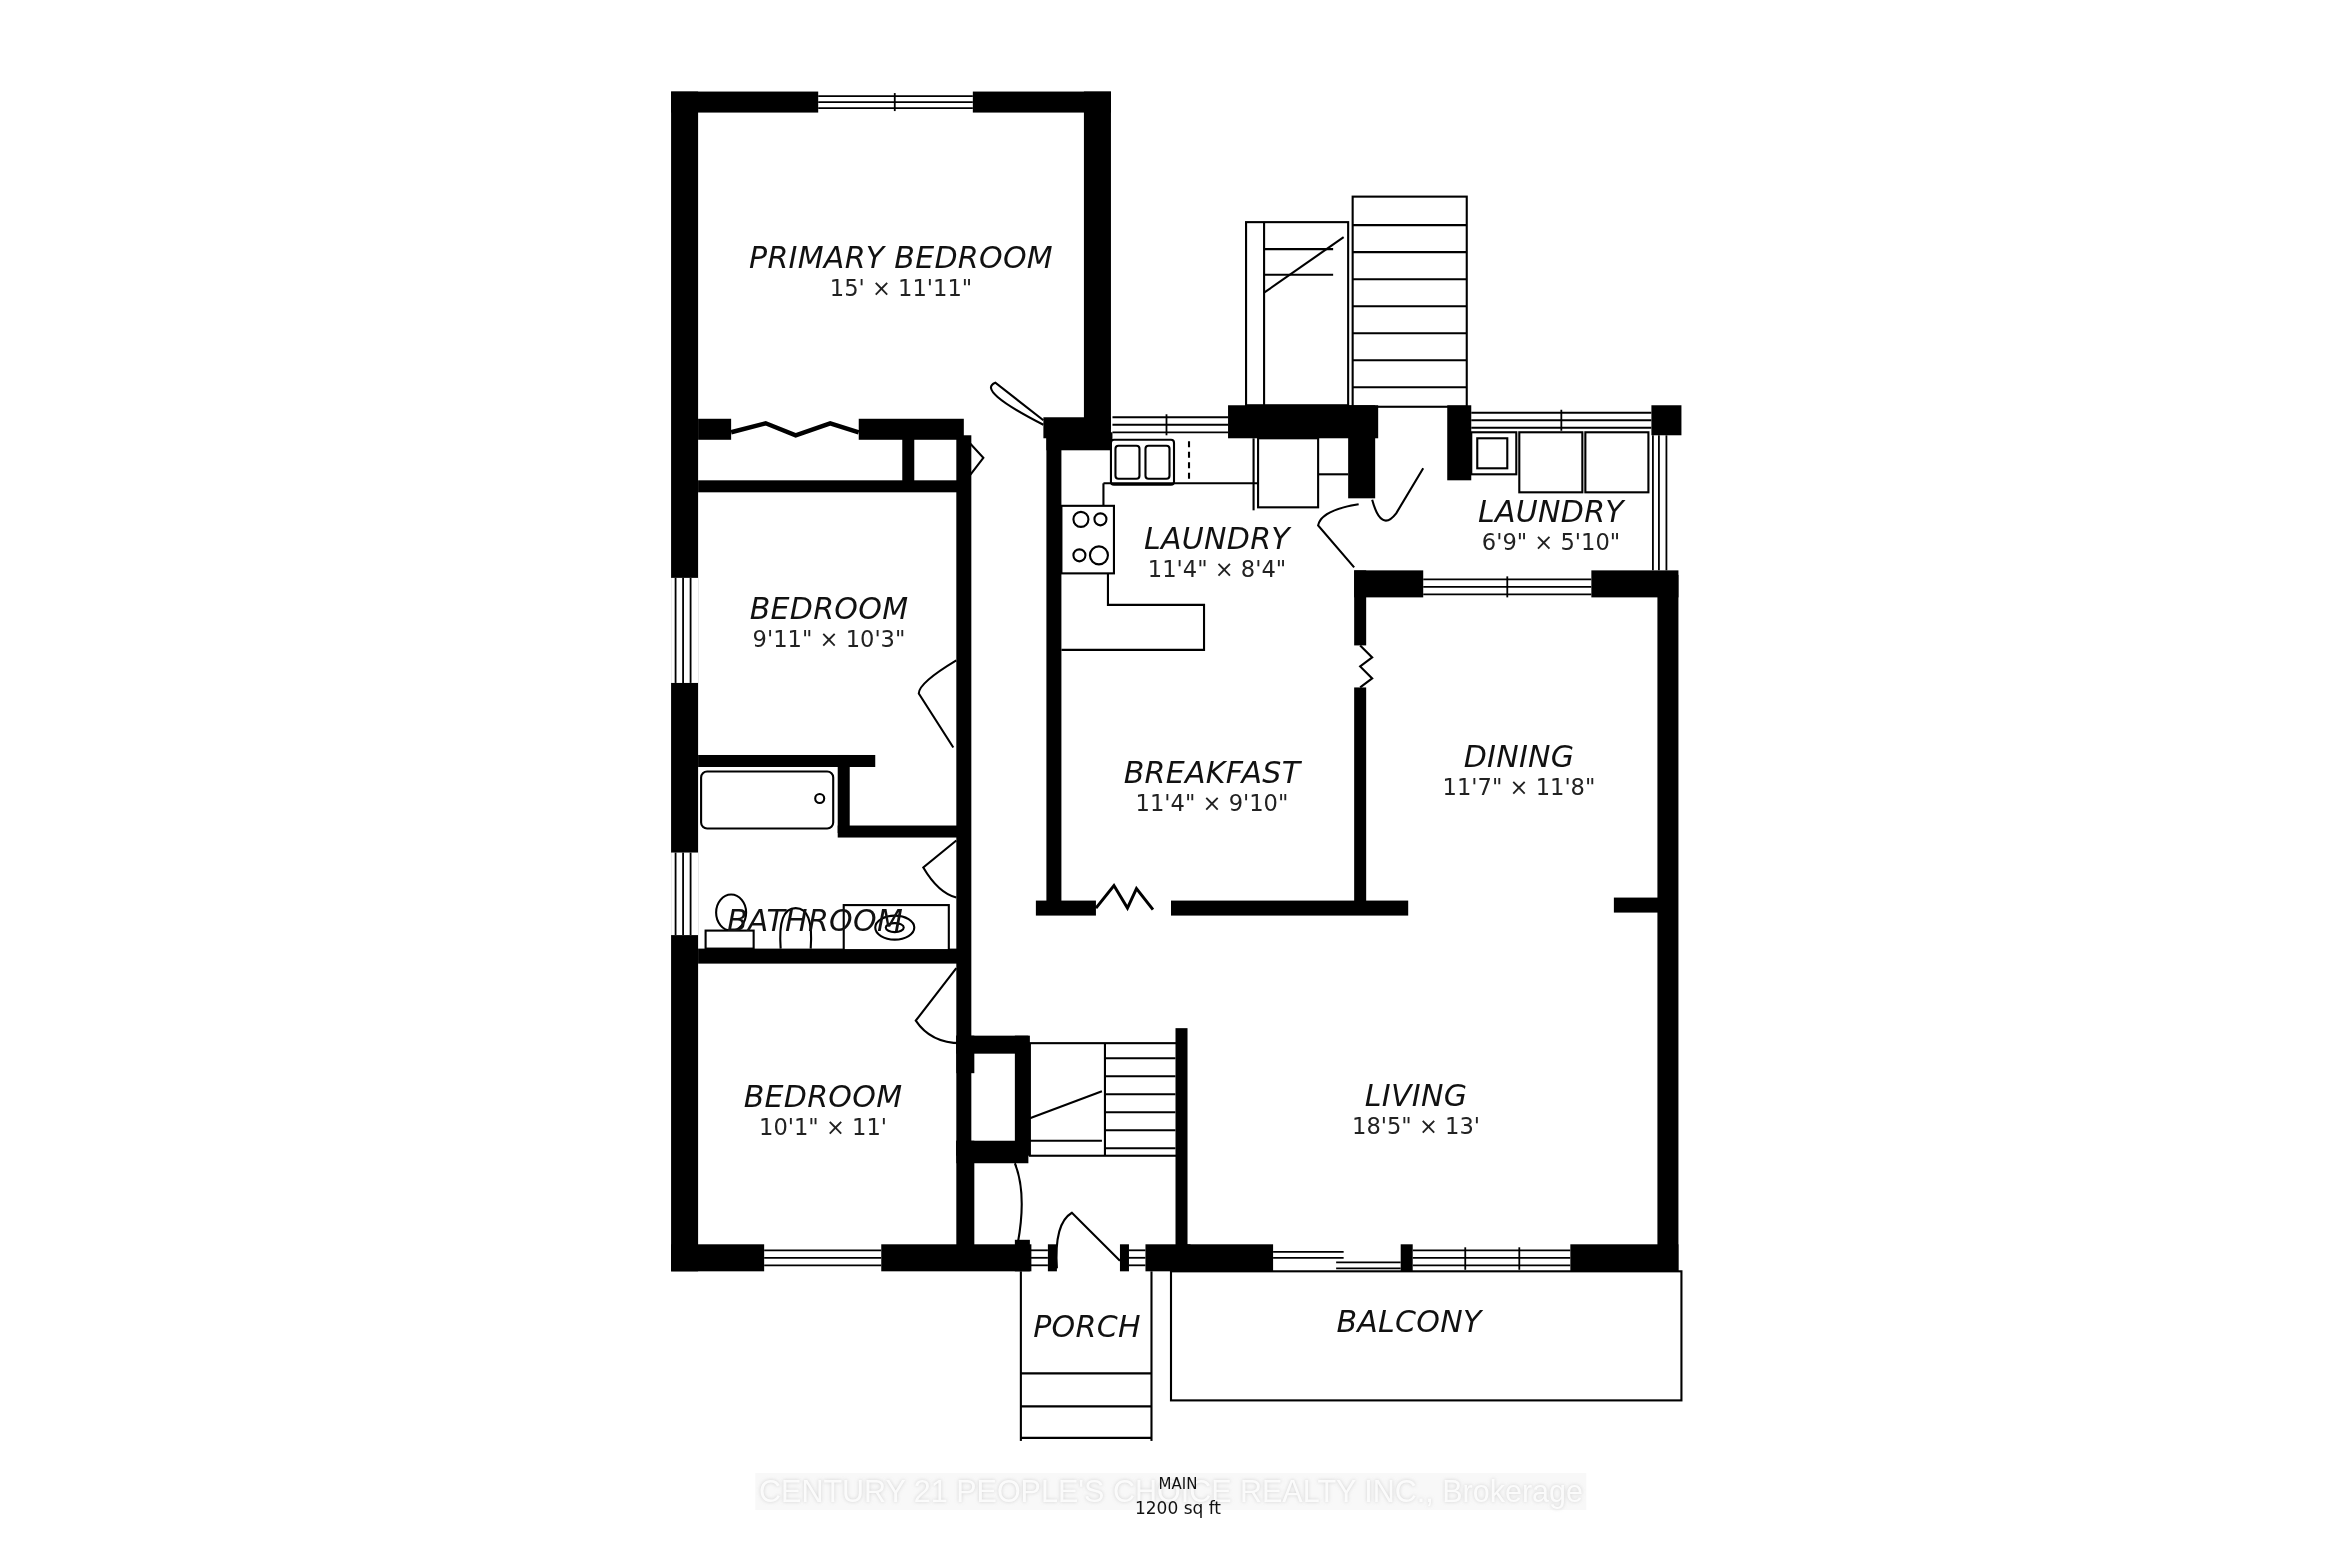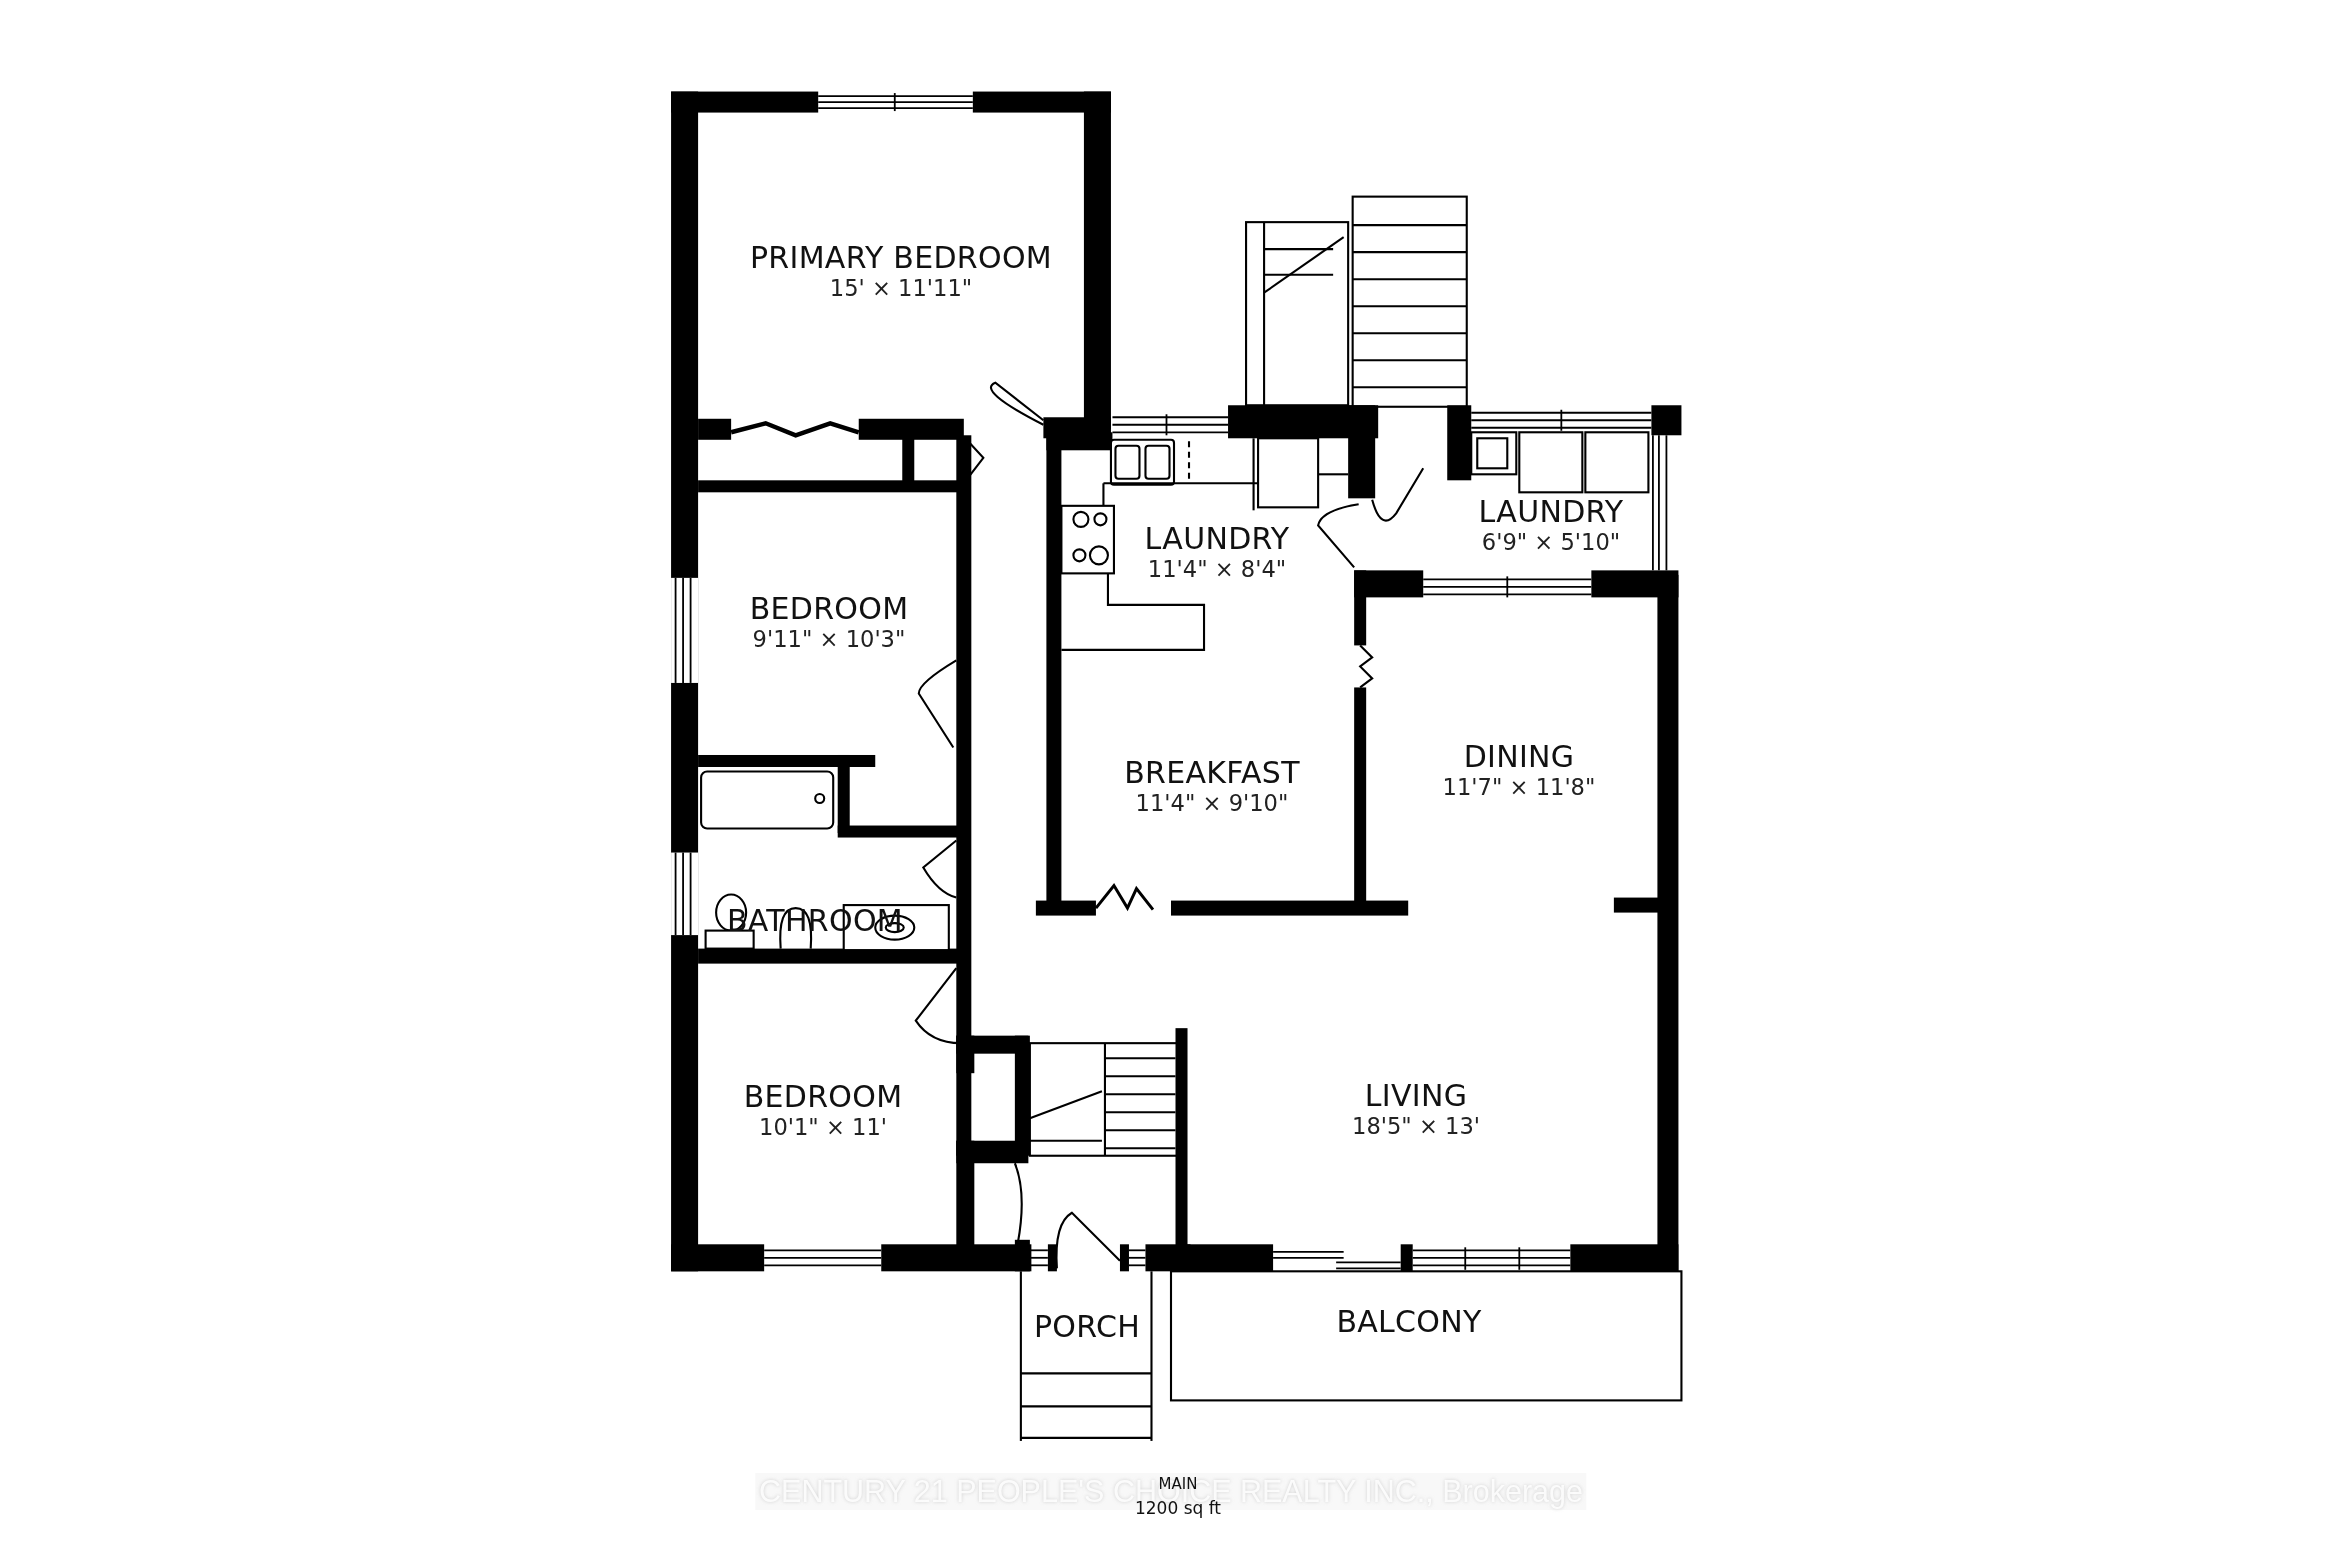--- a/index.html
+++ b/index.html
@@ -4,21 +4,21 @@
 <style>
   html, body { margin: 0; padding: 0; background: #ffffff; }
   body { width: 2342px; height: 1561px; overflow: hidden; position: relative; }
   #plan { position: absolute; left: 0; top: 0; width: 2342px; height: 1561px; }
   .wall { fill: #000000; }
   .thin { fill: none; stroke: #000; stroke-width: 1.4; }
   .thinw { fill: #fff; stroke: #000; stroke-width: 1.4; }
   .win line { stroke: #000; stroke-width: 1.2; }
   .label { position: absolute; transform: translate(-50%, -50%); text-align: center;
            font-family: "DejaVu Sans", "Liberation Sans", sans-serif; color: #111; white-space: nowrap; line-height: 1.15; }
-  .room-name { font-size: 30px; letter-spacing: 0.3px; display: block; }
+  .room-name { font-size: 30px; letter-spacing: 0.3px; display: block; font-style: italic; }
   .room-dim { font-size: 22.6px; display: block; color: #222; }
   .footer { position: absolute; transform: translate(-50%, 0); text-align: center;
             font-family: "DejaVu Sans", "Liberation Sans", sans-serif; color: #111; white-space: nowrap; }
   .level-name { font-size: 15px; display: block; }
   .level-area { font-size: 17px; display: block; margin-top: 4.9px; }
   .watermark { position: absolute; left: 50%; top: 1473px; transform: translateX(-50%);
                font-family: Liberation Sans, sans-serif; font-size: 30.5px;
                color: rgba(255,255,255,0.85); text-shadow: 0 0 3.7px rgba(180,180,180,0.6);
                white-space: nowrap; background: rgba(235,235,235,0.35); padding: 1.2px 3.7px; }
 </style>

